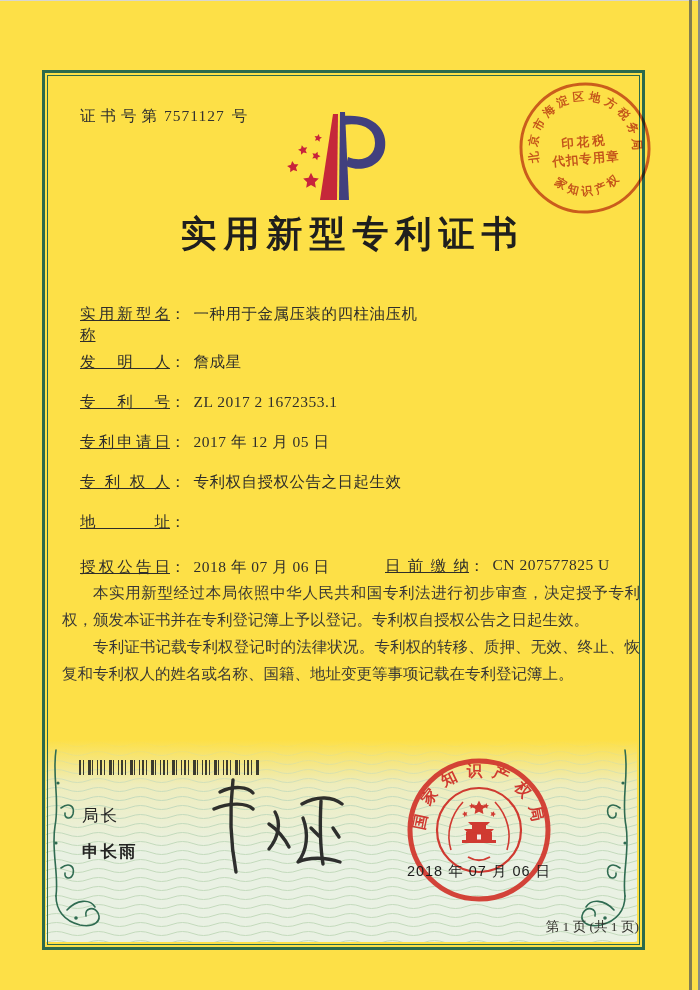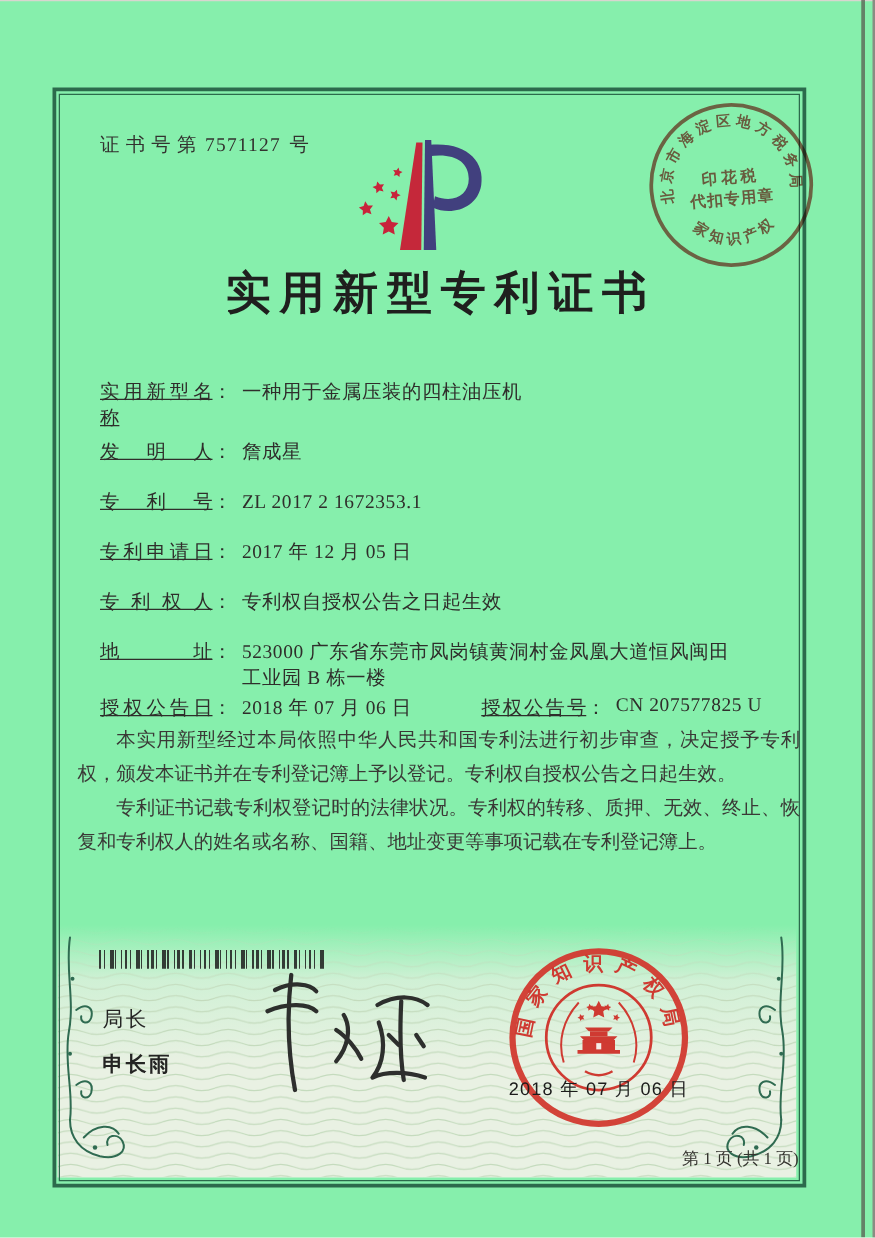--- a/index.html
+++ b/index.html
@@ -1,17 +1,17 @@
 <!DOCTYPE html>
 <html><head>
 <meta charset="utf-8">
 <style>
   html,body{margin:0;padding:0;}
   body{width:700px;height:990px;background:#efeeea;font-family:"Liberation Serif","DejaVu Serif",serif;}
-  .page{position:relative;width:700px;height:990px;background:#86efac;overflow:hidden;
+  .page{position:relative;width:700px;height:990px;background:#fde047;overflow:hidden;
         box-shadow:inset -2px 0 0 #8a8d83, inset 0 1px 0 #d8d6cf;}
   .scan-edge{position:absolute;top:0;right:8px;width:3px;height:990px;background:#585c52;opacity:.75;}
   .frame{position:absolute;left:42px;top:70px;width:597px;height:874px;border:3px solid #2c6a4c;}
   .frame-inner{position:absolute;inset:2px;border:1px solid #2c6a4c;}
   
   .band{position:absolute;left:46px;top:740px;width:591px;height:202px;
         background:linear-gradient(180deg, rgba(233,241,227,0) 0%, rgba(233,241,227,.75) 22%, #e9f1e3 55%);}
   .band svg{position:absolute;inset:0;width:100%;height:100%;
         -webkit-mask-image:linear-gradient(180deg,transparent 0,#000 30%);
         mask-image:linear-gradient(180deg,transparent 0,#000 30%);}
@@ -146,29 +146,28 @@
       <span class="fvalue">2017 年 12 月 05 日</span>
   </div>
   <div class="frow" style="top:471px">
     <span class="flabel">专利权人</span>
       <span class="fcolon">：</span>
       <span class="fvalue">专利权自授权公告之日起生效</span>
   </div>
   <div class="frow" style="top:511px">
     <span class="flabel">地址</span>
       <span class="fcolon">：</span>
-      <span class="fvalue"><span>523000 广东省东莞市凤岗镇黄洞村金凤凰大道恒风闽田</span><br><span class="addr2">工业园 B 栋一楼</span></span>
   </div>
   <div class="frow" style="top:556px;width:300px">
     <span class="flabel">授权公告日</span>
       <span class="fcolon">：</span>
       <span class="fvalue">2018 年 07 月 06 日</span>
   </div>
   <div class="grant-right">
-    <span class="flabel">授权公告号</span>
+    <span class="flabel">日前缴纳</span>
       <span class="fcolon">：</span>
       <span class="fvalue">CN 207577825 U</span>
   </div>
 
   <div class="paras">
     <p>本实用新型经过本局依照中华人民共和国专利法进行初步审查，决定授予专利权，颁发本证书并在专利登记簿上予以登记。专利权自授权公告之日起生效。</p>
     <p>专利证书记载专利权登记时的法律状况。专利权的转移、质押、无效、终止、恢复和专利权人的姓名或名称、国籍、地址变更等事项记载在专利登记簿上。</p>
   </div>
 
   <div class="barcode"></div>

